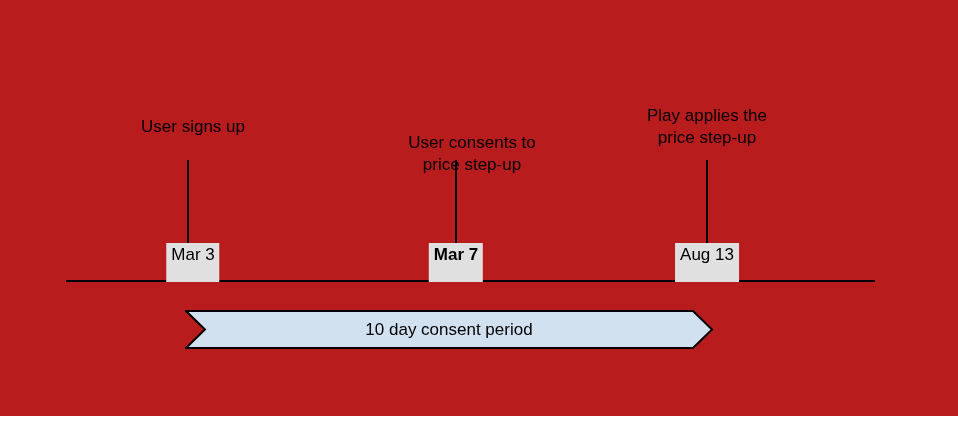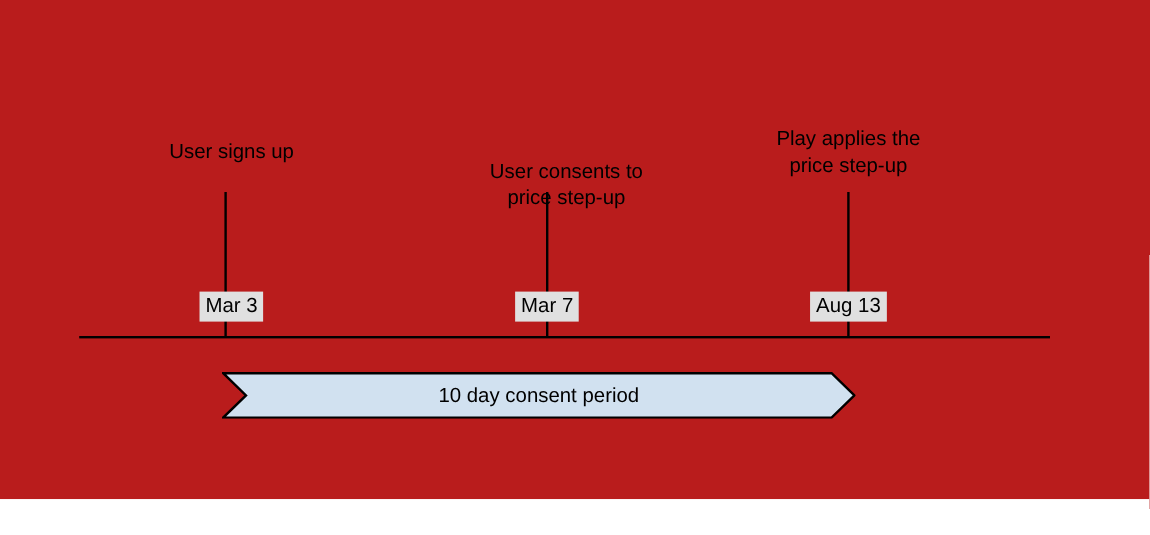--- a/index.html
+++ b/index.html
@@ -46,21 +46,21 @@
   }
 
   
   .date-chip {
     position: absolute;
     transform: translateX(-50%);
     background: #e0e0e0;
     color: #000000;
     font-size: 17px;
     line-height: 22px;
-    padding: 1px 5px 2px 5px;
+    padding: 1px 5px 16px 5px;
     white-space: nowrap;
   }
 
   
   .period-banner {
     position: absolute;
   }
   .period-banner svg {
     display: block;
   }
@@ -86,21 +86,21 @@
 
   <div class="axis-line" style="left:66px; top:280px; width:809px;"></div>
 
   <div class="event-label" style="left:193px; top:116px; width:220px;">User signs up</div>
   <div class="tick-line" style="left:187px; top:160px; height:121px;"></div>
   <div class="date-chip" style="left:193px; top:243px;">Mar 3</div>
 
   <div class="event-label" style="left:472px; top:105px; width:240px;margin-top:27px;">User consents to
 price step-up</div>
   <div class="tick-line" style="left:455px; top:160px; height:121px;"></div>
-  <div class="date-chip" style="left:456px; top:243px;">Mar 7</div>
+  <div class="date-chip" style="left:456px; top:243px;font-weight:bold;">Mar 7</div>
 
   <div class="event-label" style="left:707px; top:105px; width:240px;text-align:center;">Play applies the
 price step-up</div>
   <div class="tick-line" style="left:706px; top:160px; height:121px;"></div>
   <div class="date-chip" style="left:707px; top:243px;">Aug 13</div>
 
   <div class="period-banner" style="left:185px; top:310px; width:528px; height:39px;text-align:right;">
     <svg width="528" height="39" viewBox="0 0 528 39">
       <polygon points="1,1 508,1 527,19.5 508,38 1,38 20,19.5" fill="#d1e1f0" stroke="#000000" stroke-width="2" stroke-linejoin="miter"></polygon>
     </svg>

